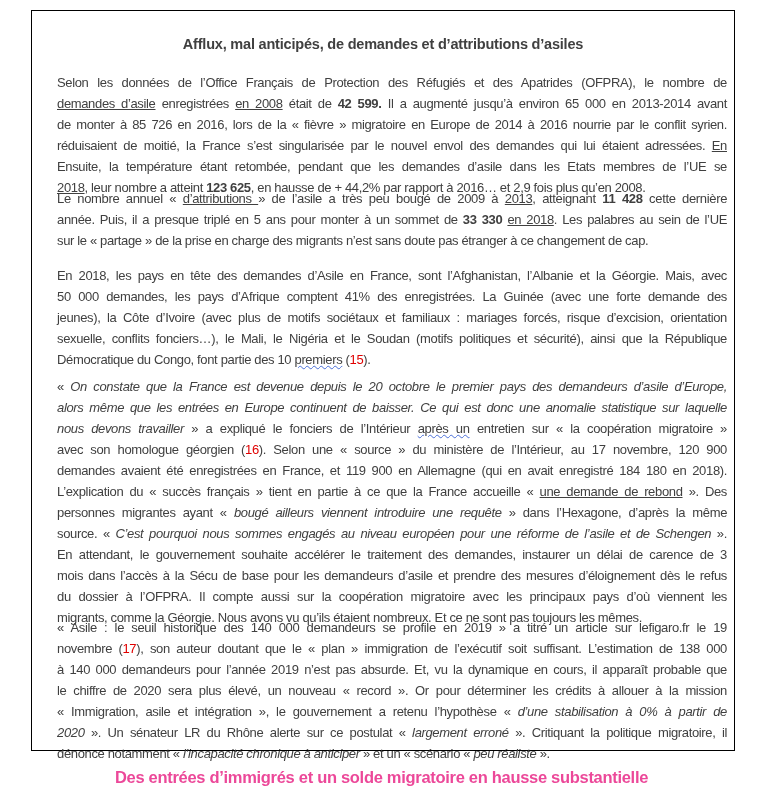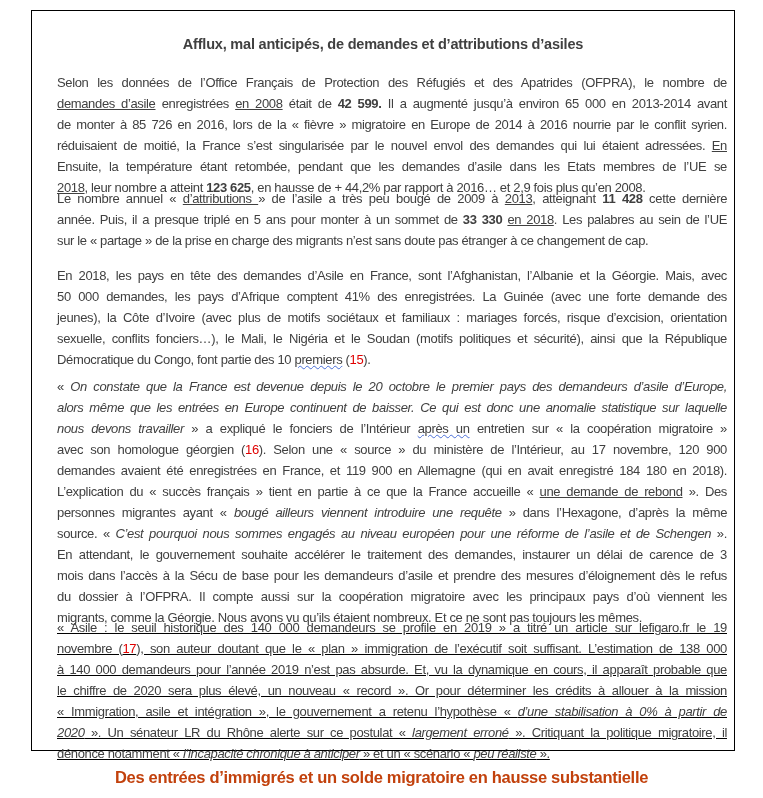--- a/index.html
+++ b/index.html
@@ -12,21 +12,21 @@
   .para { position: absolute; left: 40px; width: 687px; }
   .line { display: block; height: 21px; line-height: 21px; font-size: 13px; color: #404040;
           white-space: nowrap; text-align: justify; text-align-last: justify; letter-spacing: -0.35px; margin-left: 17px; }
   .line.last { text-align-last: left; }
   .b { font-weight: bold; }
   .i { font-style: italic; }
   .u { text-decoration: underline; text-decoration-color: #404040; }
   .r { color: #e00000; }
   .sq { text-decoration: underline wavy #4a6fd8; text-decoration-thickness: 1px; }
   .bottom-heading { position: absolute; left: 0; width: 763px; top: 768px; text-align: center;
-                    font-weight: bold; font-size: 16.5px; color: #c2410c; letter-spacing: -0.3px; }
+                    font-weight: bold; font-size: 16.5px; color: #ec4899; letter-spacing: -0.3px; }
 </style>
 </head>
 <body>
 
 <div class="box"></div>
 <div class="title">Afflux, mal anticipés, de demandes et d’attributions d’asiles</div>
 <div id="paras">
     <div class="para" style="top: 72px;">
       <div class="line"><span>Selon les données de l’Office Français de Protection des Réfugiés et des Apatrides (OFPRA), le nombre de</span></div>
       <div class="line"><span class="u">demandes d’asile</span><span> enregistrées </span><span class="u">en 2008</span><span> était de </span><span class="b">42 599.</span><span> Il a augmenté jusqu’à environ 65 000 en 2013-2014 avant</span></div>
@@ -54,21 +54,21 @@
       <div class="line"><span>avec son homologue géorgien (</span><span class="r">16</span><span>). Selon une « source » du ministère de l’Intérieur, au 17 novembre, 120 900</span></div>
       <div class="line"><span>demandes avaient été enregistrées en France, et 119 900 en Allemagne (qui en avait enregistré 184 180 en 2018).</span></div>
       <div class="line"><span>L’explication du « succès français » tient en partie à ce que la France accueille « </span><span class="u">une demande de rebond</span><span> ». Des</span></div>
       <div class="line"><span>personnes migrantes ayant « </span><span class="i">bougé ailleurs viennent introduire une requête</span><span> » dans l’Hexagone, d’après la même</span></div>
       <div class="line"><span>source. « </span><span class="i">C’est pourquoi nous sommes engagés au niveau européen pour une réforme de l’asile et de Schengen</span><span> ».</span></div>
       <div class="line"><span>En attendant, le gouvernement souhaite accélérer le traitement des demandes, instaurer un délai de carence de 3</span></div>
       <div class="line"><span>mois dans l’accès à la Sécu de base pour les demandeurs d’asile et prendre des mesures d’éloignement dès le refus</span></div>
       <div class="line"><span>du dossier à l’OFPRA. Il compte aussi sur la coopération migratoire avec les principaux pays d’où viennent les</span></div>
       <div class="line last"><span>migrants, comme la Géorgie. Nous avons vu qu’ils étaient nombreux. Et ce ne sont pas toujours les mêmes.</span></div>
     </div>
-    <div class="para" style="top: 617px; text-decoration: underline;">
+    <div class="para" style="top: 617px;">
       <div class="line"><span>« Asile : le seuil historique des 140 000 demandeurs se profile en 2019 » a titré un article sur lefigaro.fr le 19</span></div>
       <div class="line"><span>novembre (</span><span class="r">17</span><span>), son auteur doutant que le « plan » immigration de l’exécutif soit suffisant. L’estimation de 138 000</span></div>
       <div class="line"><span>à 140 000 demandeurs pour l’année 2019 n’est pas absurde. Et, vu la dynamique en cours, il apparaît probable que</span></div>
       <div class="line"><span>le chiffre de 2020 sera plus élevé, un nouveau « record ». Or pour déterminer les crédits à allouer à la mission</span></div>
       <div class="line"><span>« Immigration, asile et intégration », le gouvernement a retenu l’hypothèse « </span><span class="i">d’une stabilisation à 0% à partir de</span></div>
       <div class="line"><span class="i">2020</span><span> ». Un sénateur LR du Rhône alerte sur ce postulat « </span><span class="i">largement erroné</span><span> ». Critiquant la politique migratoire, il</span></div>
       <div class="line last"><span>dénonce notamment « </span><span class="i">l’incapacité chronique à anticiper</span><span> » et un « scénario « </span><span class="i">peu réaliste</span><span> ».</span></div>
     </div>
   </div>
 <div class="bottom-heading">Des entrées d’immigrés et un solde migratoire en hausse substantielle</div>

